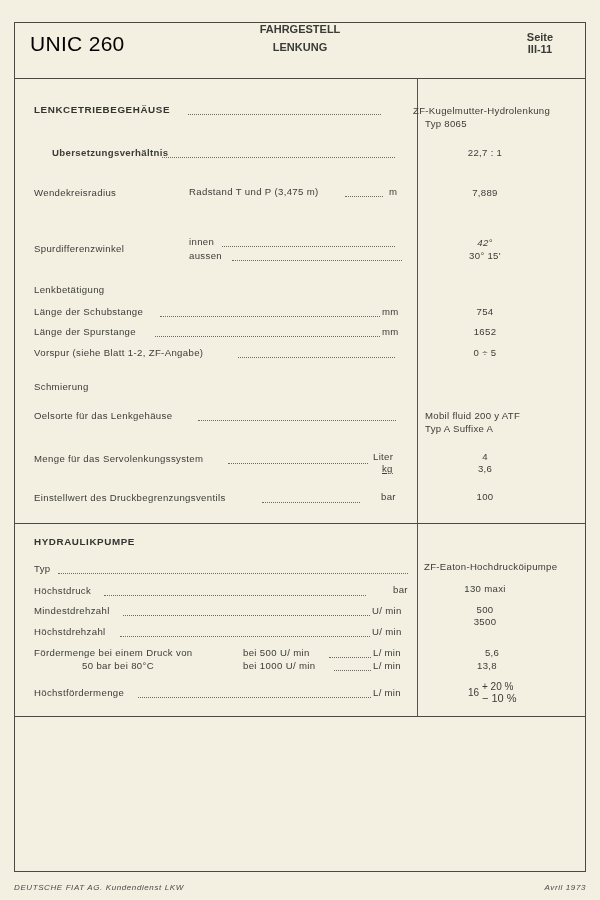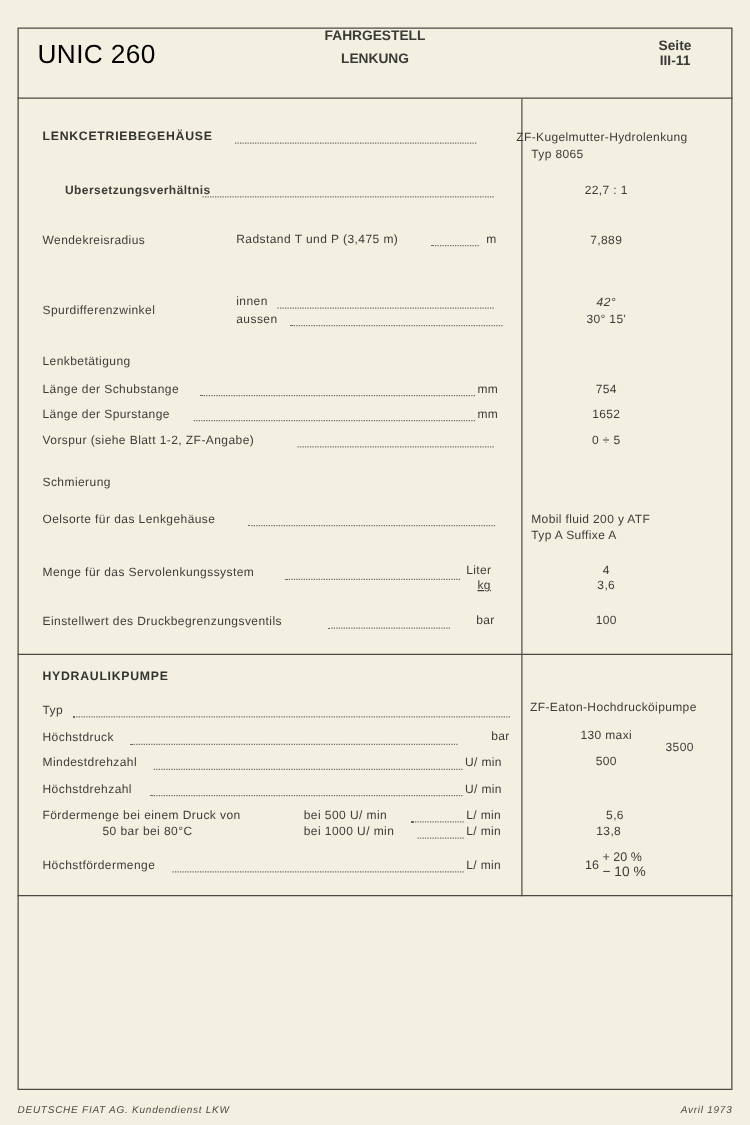--- a/index.html
+++ b/index.html
@@ -113,21 +113,21 @@
 <div class="vc" style="left:415px; top:583px;">130 maxi</div>
 
 <div class="t" style="left:34px; top:605px;">Mindestdrehzahl</div>
 <div class="dots" style="left:123px; top:607px; width:247px;"></div>
 <div class="unit" style="left:372px; top:605px;">U/ min</div>
 <div class="vc" style="left:415px; top:604px;">500</div>
 
 <div class="t" style="left:34px; top:626px;">Höchstdrehzahl</div>
 <div class="dots" style="left:120px; top:628px; width:250px;"></div>
 <div class="unit" style="left:372px; top:626px;">U/ min</div>
-<div class="vc" style="left:415px; top:593px;text-align:right;">3500</div>
+<div class="vc" style="left:415px; top:616px;">3500</div>
 
 <div class="t" style="left:34px; top:647px;">Fördermenge bei einem Druck von</div>
 <div class="t" style="left:34px; top:660px;padding-left:48px;">50 bar bei 80°C</div>
 <div class="t" style="left:243px; top:647px;">bei 500 U/ min</div>
 <div class="dots" style="left:329px; top:649px; width:42px;"></div>
 <div class="unit" style="left:373px; top:647px;">L/ min</div>
 <div class="t" style="left:243px; top:660px;">bei 1000 U/ min</div>
 <div class="dots" style="left:334px; top:662px; width:37px;"></div>
 <div class="unit" style="left:373px; top:660px;">L/ min</div>
 <div class="vc" style="left:422px; top:647px;">5,6</div>

